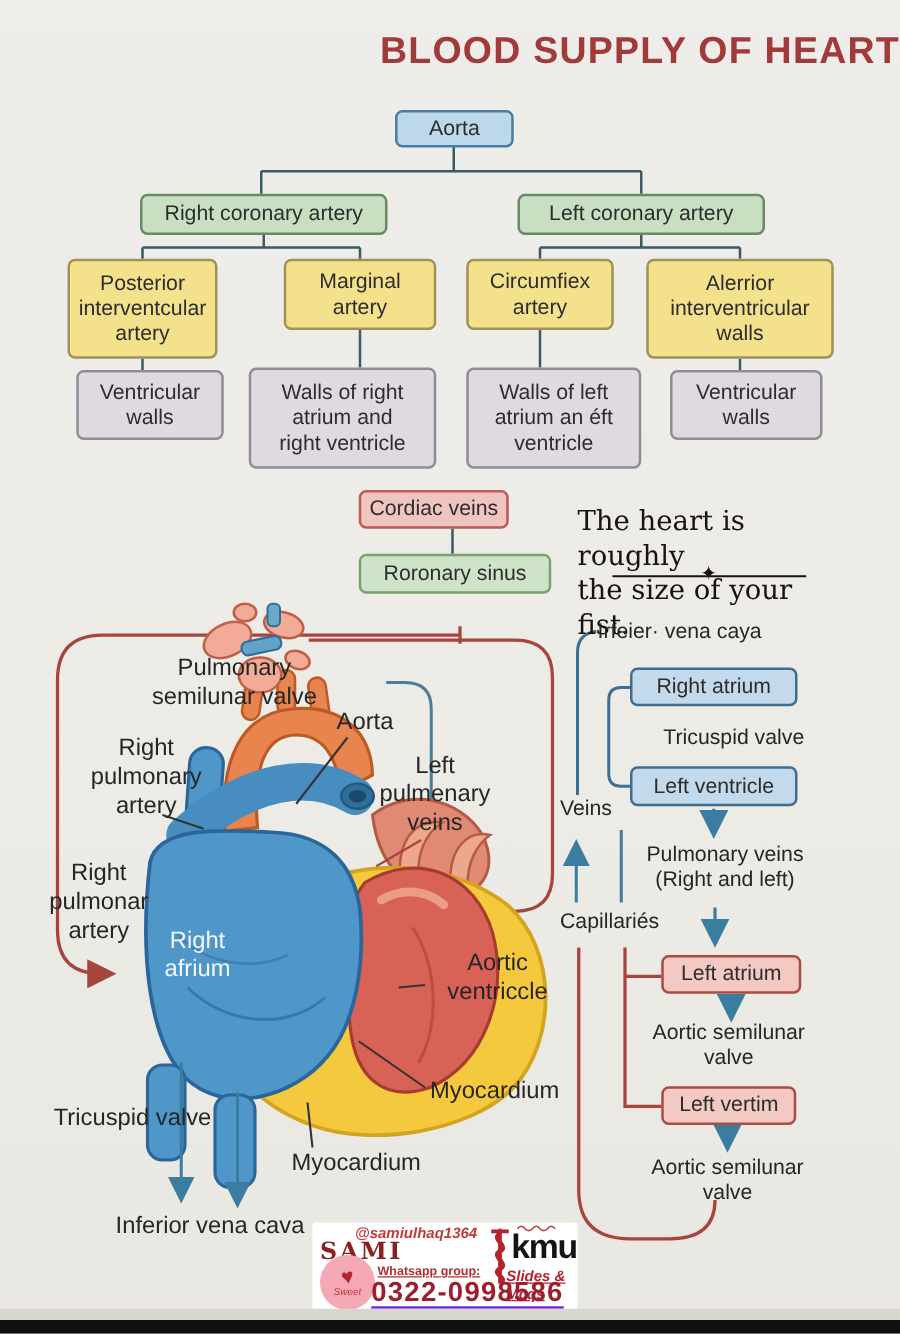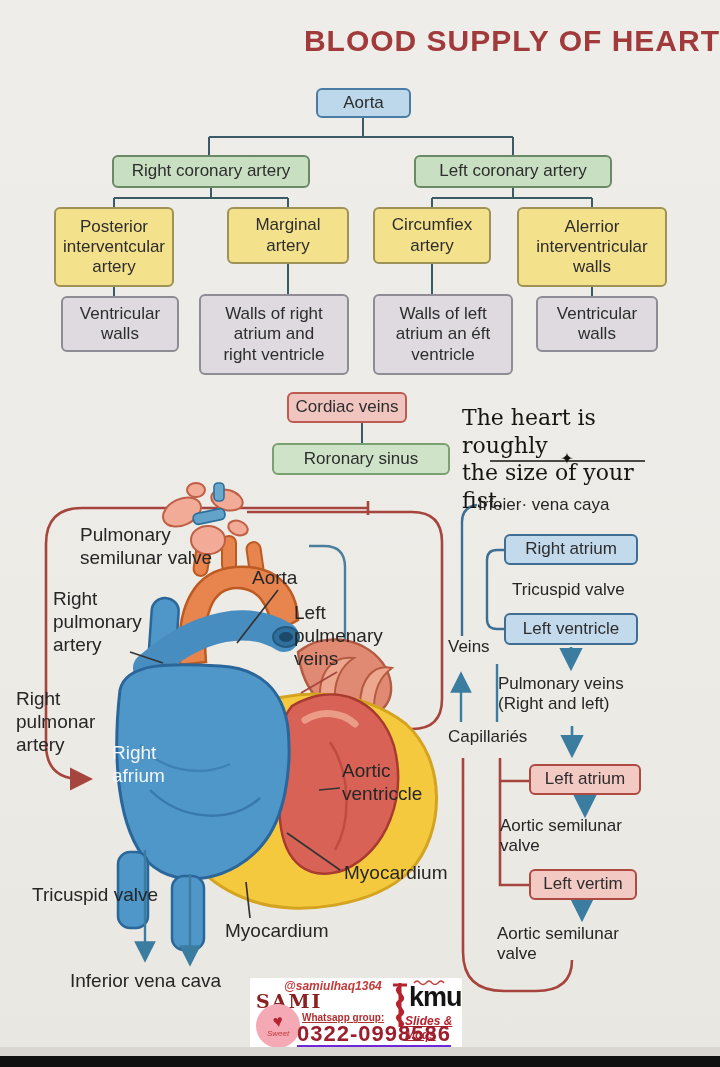--- a/index.html
+++ b/index.html
@@ -9,21 +9,21 @@
     font-family:"Liberation Sans",sans-serif;
   }
   .box{
     position:absolute;display:flex;align-items:center;justify-content:center;
     text-align:center;border-radius:6px;border:2px solid #777;
     color:#2d2d2d;font-size:17px;line-height:1.18;padding:2px;box-sizing:border-box;
   }
   .pre{white-space:pre-line;}
   .lbl{
     position:absolute;color:#262626;font-size:18px;line-height:1.2;
-    text-align:left;white-space:pre-line;
+    text-align:center;white-space:pre-line;
   }
   .title{
     position:absolute;left:0;top:24px;width:720px;text-align:right;
     font-size:30px;font-weight:bold;letter-spacing:1px;color:#a13a3a;
   }
   .quote{
     position:absolute;left:462px;top:404px;width:215px;text-align:left;
     font-family:"DejaVu Serif",serif;font-weight:normal;font-size:22px;
     line-height:1.25;color:#17130e;
   }
@@ -184,21 +184,21 @@
   <div class="box pre" style="left:199px;top:294px;width:150px;height:81px;background:#dedae0;border-color:#8f8c95">Walls of right
 atrium and
 right ventricle</div>
   <div class="box pre" style="left:373px;top:294px;width:140px;height:81px;background:#dedae0;border-color:#8f8c95">Walls of left
 atrium an éft
 ventricle</div>
   <div class="box pre" style="left:536px;top:296px;width:122px;height:56px;background:#dedae0;border-color:#8f8c95">Ventricular
 walls</div>
 
   <div class="box" style="left:287px;top:392px;width:120px;height:31px;background:#f0c5c0;border-color:#bd5a52">Cordiac veins</div>
-  <div class="box" style="left:272px;top:443px;width:178px;height:32px;background:#cfe3c8;border-color:#7ba072">Roronary sinus</div>
+  <div class="box" style="left:287px;top:443px;width:154px;height:32px;background:#cfe3c8;border-color:#7ba072">Roronary sinus</div>
 
   <div class="quote pre">The heart is roughly
 the size of your fist.</div>
   <div class="ornament-star">✦</div>
 
   <div class="lbl" style="left:80px;top:524px;width:215px;font-size:19px">Pulmonary
 semilunar valve</div>
   <div class="lbl" style="left:252px;top:567px;width:80px;font-size:19px">Aorta</div>
   <div class="lbl" style="left:53px;top:588px;width:128px;font-size:19px">Right
 pulmonary

